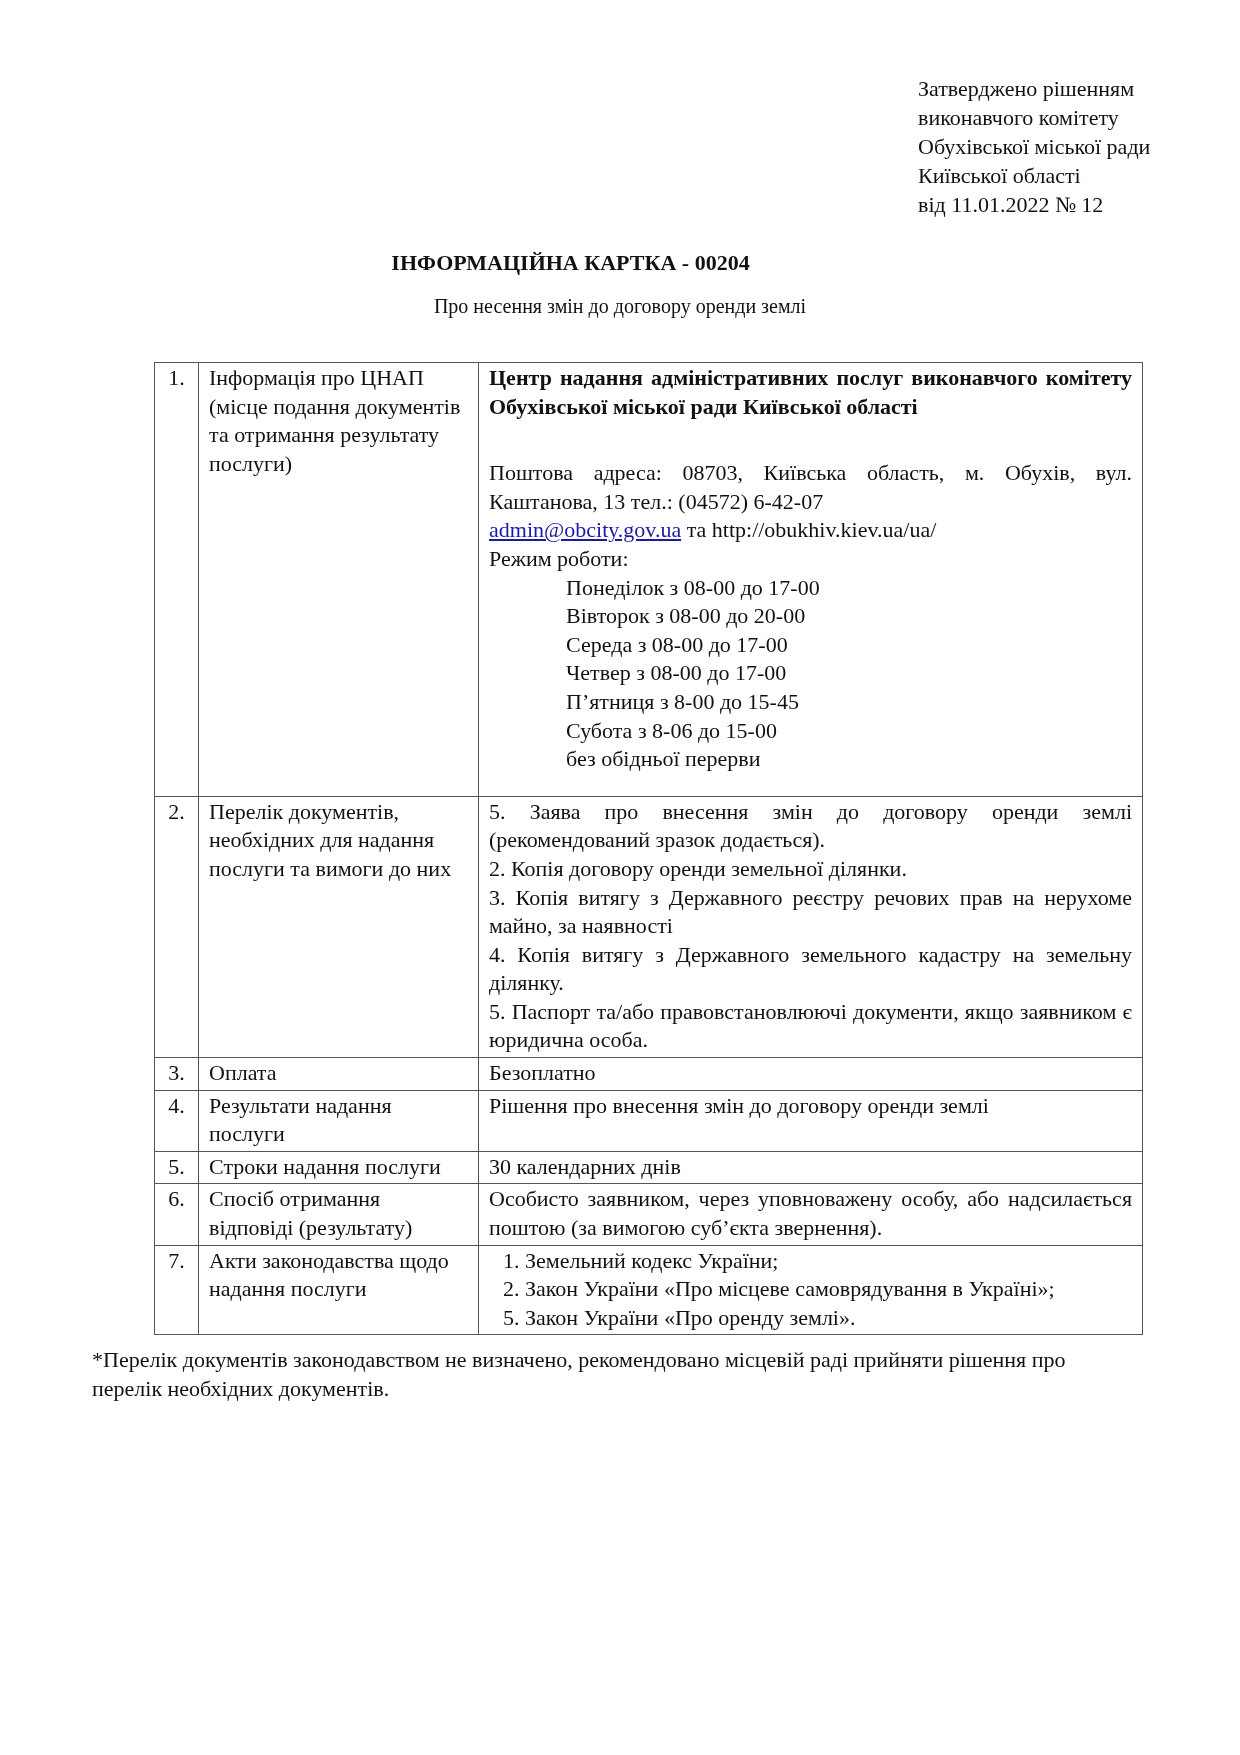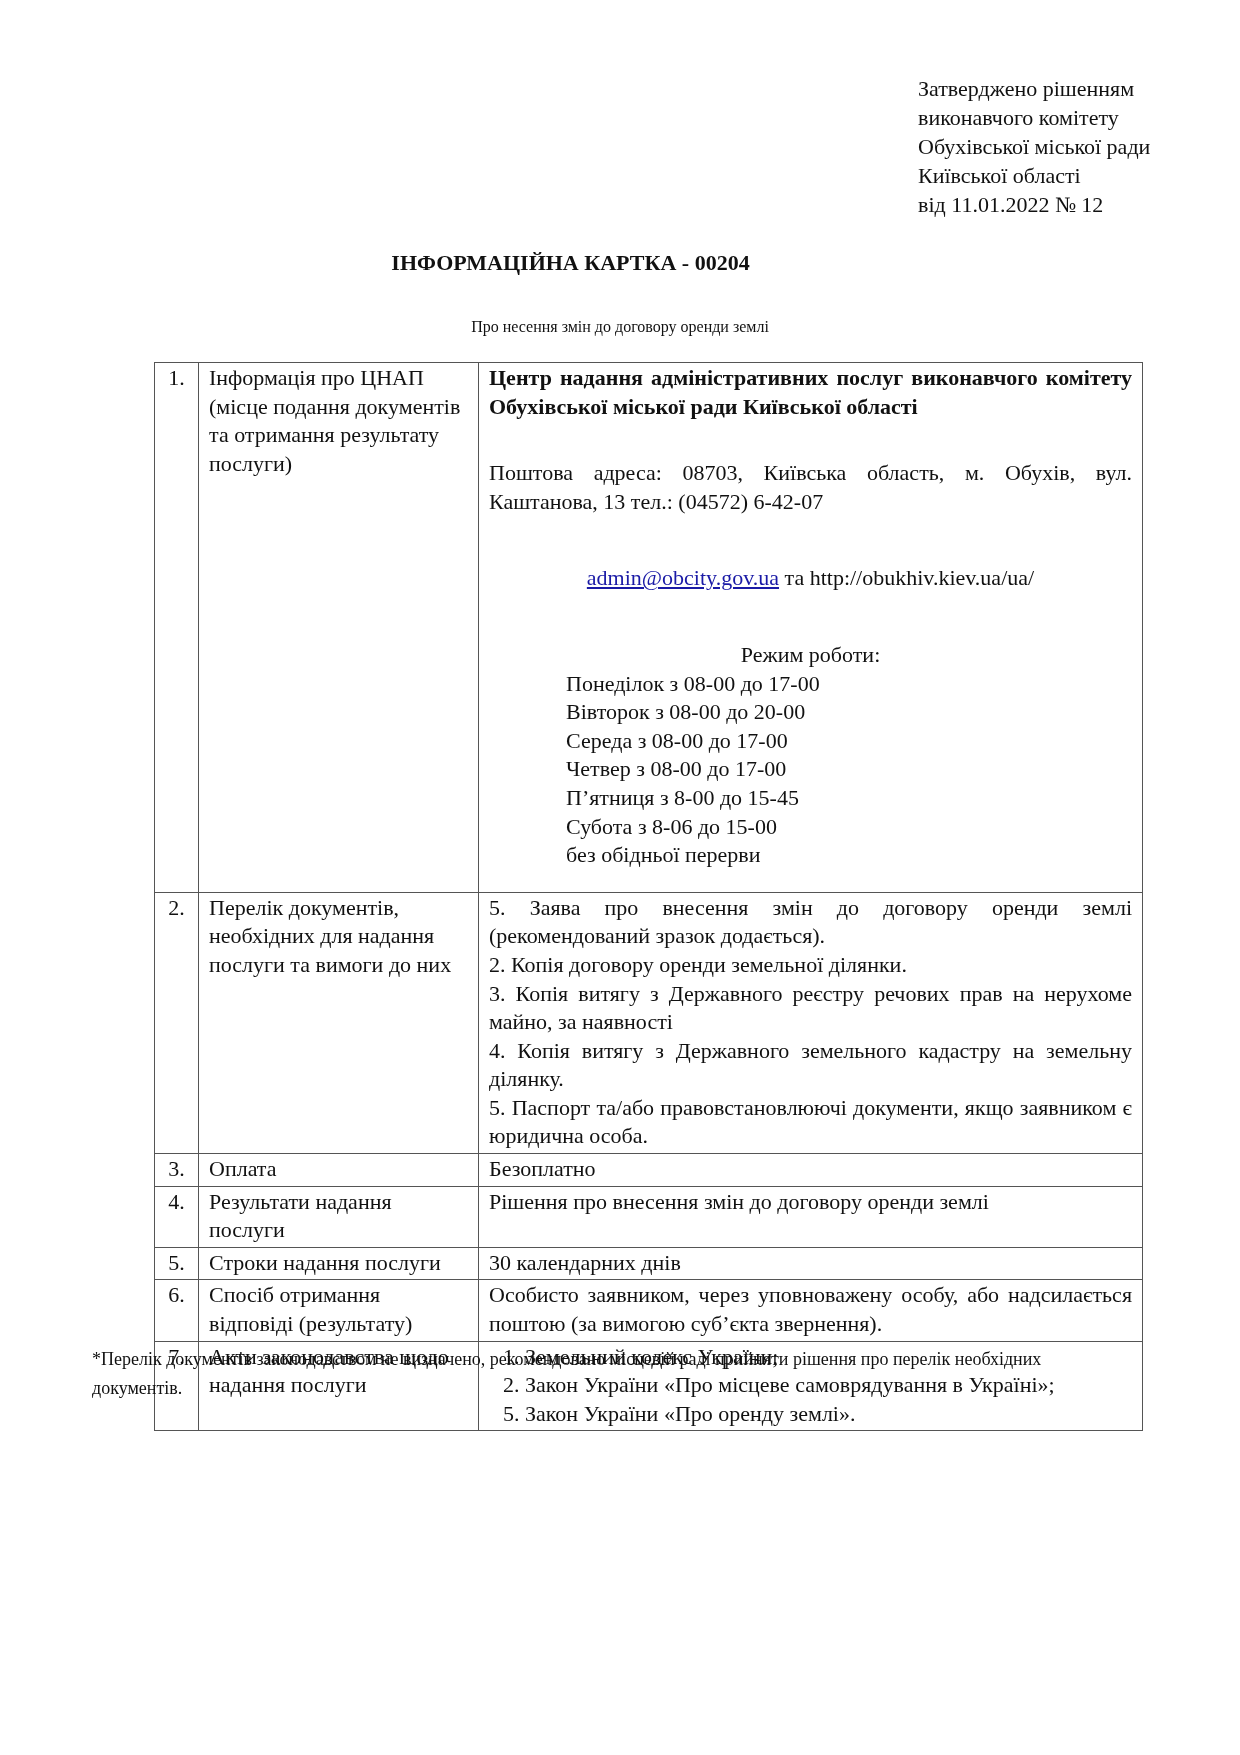--- a/index.html
+++ b/index.html
@@ -11,42 +11,42 @@
   .approval {
     position: absolute; left: 874px; top: 74px;
     font-size: 22px; line-height: 29px; margin-left: 44px;
   }
   .approval div { white-space: nowrap; }
   .title {
     position: absolute; left: 0; width: 1141px; top: 249px;
     text-align: center; font-weight: bold; font-size: 22px; line-height: 28px;
   }
   .subtitle {
-    position: absolute; left: 0; width: 1240px; top: 313px;
-    text-align: center; font-size: 16px; line-height: 28px;
+    position: absolute; left: 0; width: 1240px; top: 292px;
+    text-align: center; font-size: 20px; line-height: 28px;
   }
   table.card {
     position: absolute; left: 154px; top: 362px;
     width: 989px; border-collapse: collapse; table-layout: fixed;
     font-size: 22px; line-height: 28.6px;
   }
   table.card td {
     border: 1.5px solid #555555; vertical-align: top; padding: 1px 10px 2px 10px;
   }
   td.num { width: 23px; text-align: center; padding-left: 6px; padding-right: 6px; }
   td.label { width: 259px; }
   td.value { text-align: justify; }
   .bold { font-weight: bold; }
-  .center { text-align: center; margin-top: 48px; }
+  .center { text-align: left; }
   a.link { color: #1a1aa6; text-decoration: underline; }
   .schedule { padding-left: 77px; text-align: left; }
   .schedule div { white-space: nowrap; }
   .footnote {
     position: absolute; left: 92px; top: 1345px; width: 1000px;
-    font-size: 18px; line-height: 29px;
+    font-size: 22px; line-height: 29px;
   }
   .pad-bottom { padding-bottom: 22px !important; }
 </style>
 </head>
 <body>
 
 <div class="approval">
   <div>Затверджено рішенням</div>
   <div>виконавчого комітету</div>
   <div>Обухівської міської ради</div>

